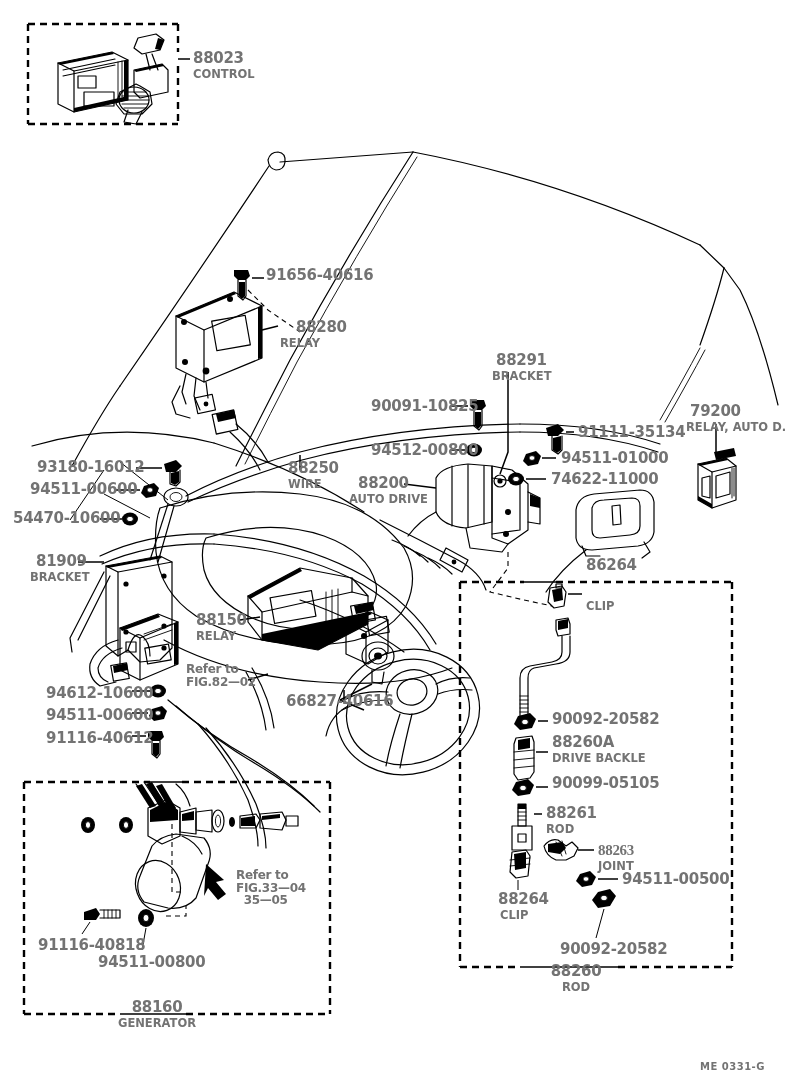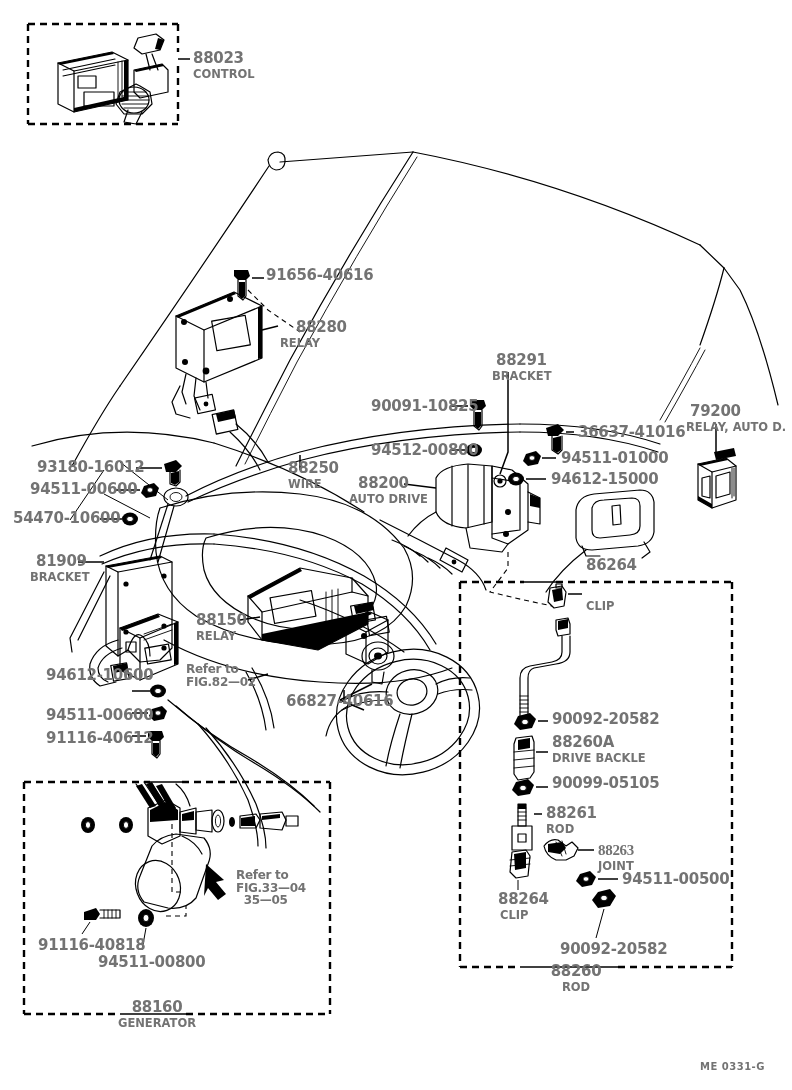--- a/index.html
+++ b/index.html
@@ -495,44 +495,44 @@
 
     <div class="lbl num" style="left:280px;top:320px;margin-left:16px;">88280</div>
     <div class="lbl sub" style="left:280px;top:338px;">RELAY</div>
 
     <div class="lbl num" style="left:496px;top:353px;">88291</div>
     <div class="lbl sub" style="left:492px;top:371px;">BRACKET</div>
 
     <div class="lbl num" style="left:371px;top:399px;">90091-10825</div>
     <div class="lbl num" style="left:371px;top:443px;">94512-00800</div>
 
-    <div class="lbl num" style="left:578px;top:425px;">36637-41016</div>
+    <div class="lbl num" style="left:578px;top:425px;">91111-35134</div>
     <div class="lbl num" style="left:561px;top:451px;">94511-01000</div>
-    <div class="lbl num" style="left:551px;top:472px;">94612-15000</div>
+    <div class="lbl num" style="left:551px;top:472px;">74622-11000</div>
 
     <div class="lbl num" style="left:690px;top:404px;">79200</div>
     <div class="lbl sub" style="left:686px;top:422px;">RELAY, AUTO D.</div>
 
     <div class="lbl num" style="left:37px;top:460px;">93180-16012</div>
     <div class="lbl num" style="left:30px;top:482px;">94511-00600</div>
     <div class="lbl num" style="left:13px;top:511px;">54470-10600</div>
 
     <div class="lbl num" style="left:288px;top:461px;">88250</div>
     <div class="lbl sub" style="left:288px;top:479px;">WIRE</div>
 
     <div class="lbl num" style="left:358px;top:476px;">88200</div>
     <div class="lbl sub" style="left:349px;top:494px;">AUTO DRIVE</div>
 
     <div class="lbl num" style="left:36px;top:554px;">81909</div>
     <div class="lbl sub" style="left:30px;top:572px;">BRACKET</div>
 
     <div class="lbl num" style="left:196px;top:613px;">88150</div>
     <div class="lbl sub" style="left:196px;top:631px;">RELAY</div>
 
-    <div class="lbl num" style="left:46px;top:668px;">94612-10600</div>
+    <div class="lbl num" style="left:46px;top:686px;">94612-10600</div>
     <div class="lbl num" style="left:46px;top:708px;">94511-00600</div>
     <div class="lbl num" style="left:46px;top:731px;">91116-40612</div>
 
     <div class="lbl num" style="left:286px;top:694px;">66827-40616</div>
 
     <div class="lbl num" style="left:586px;top:558px;">86264</div>
     <div class="lbl sub" style="left:586px;top:601px;">CLIP</div>
 
     <div class="lbl num" style="left:552px;top:712px;">90092-20582</div>
 

